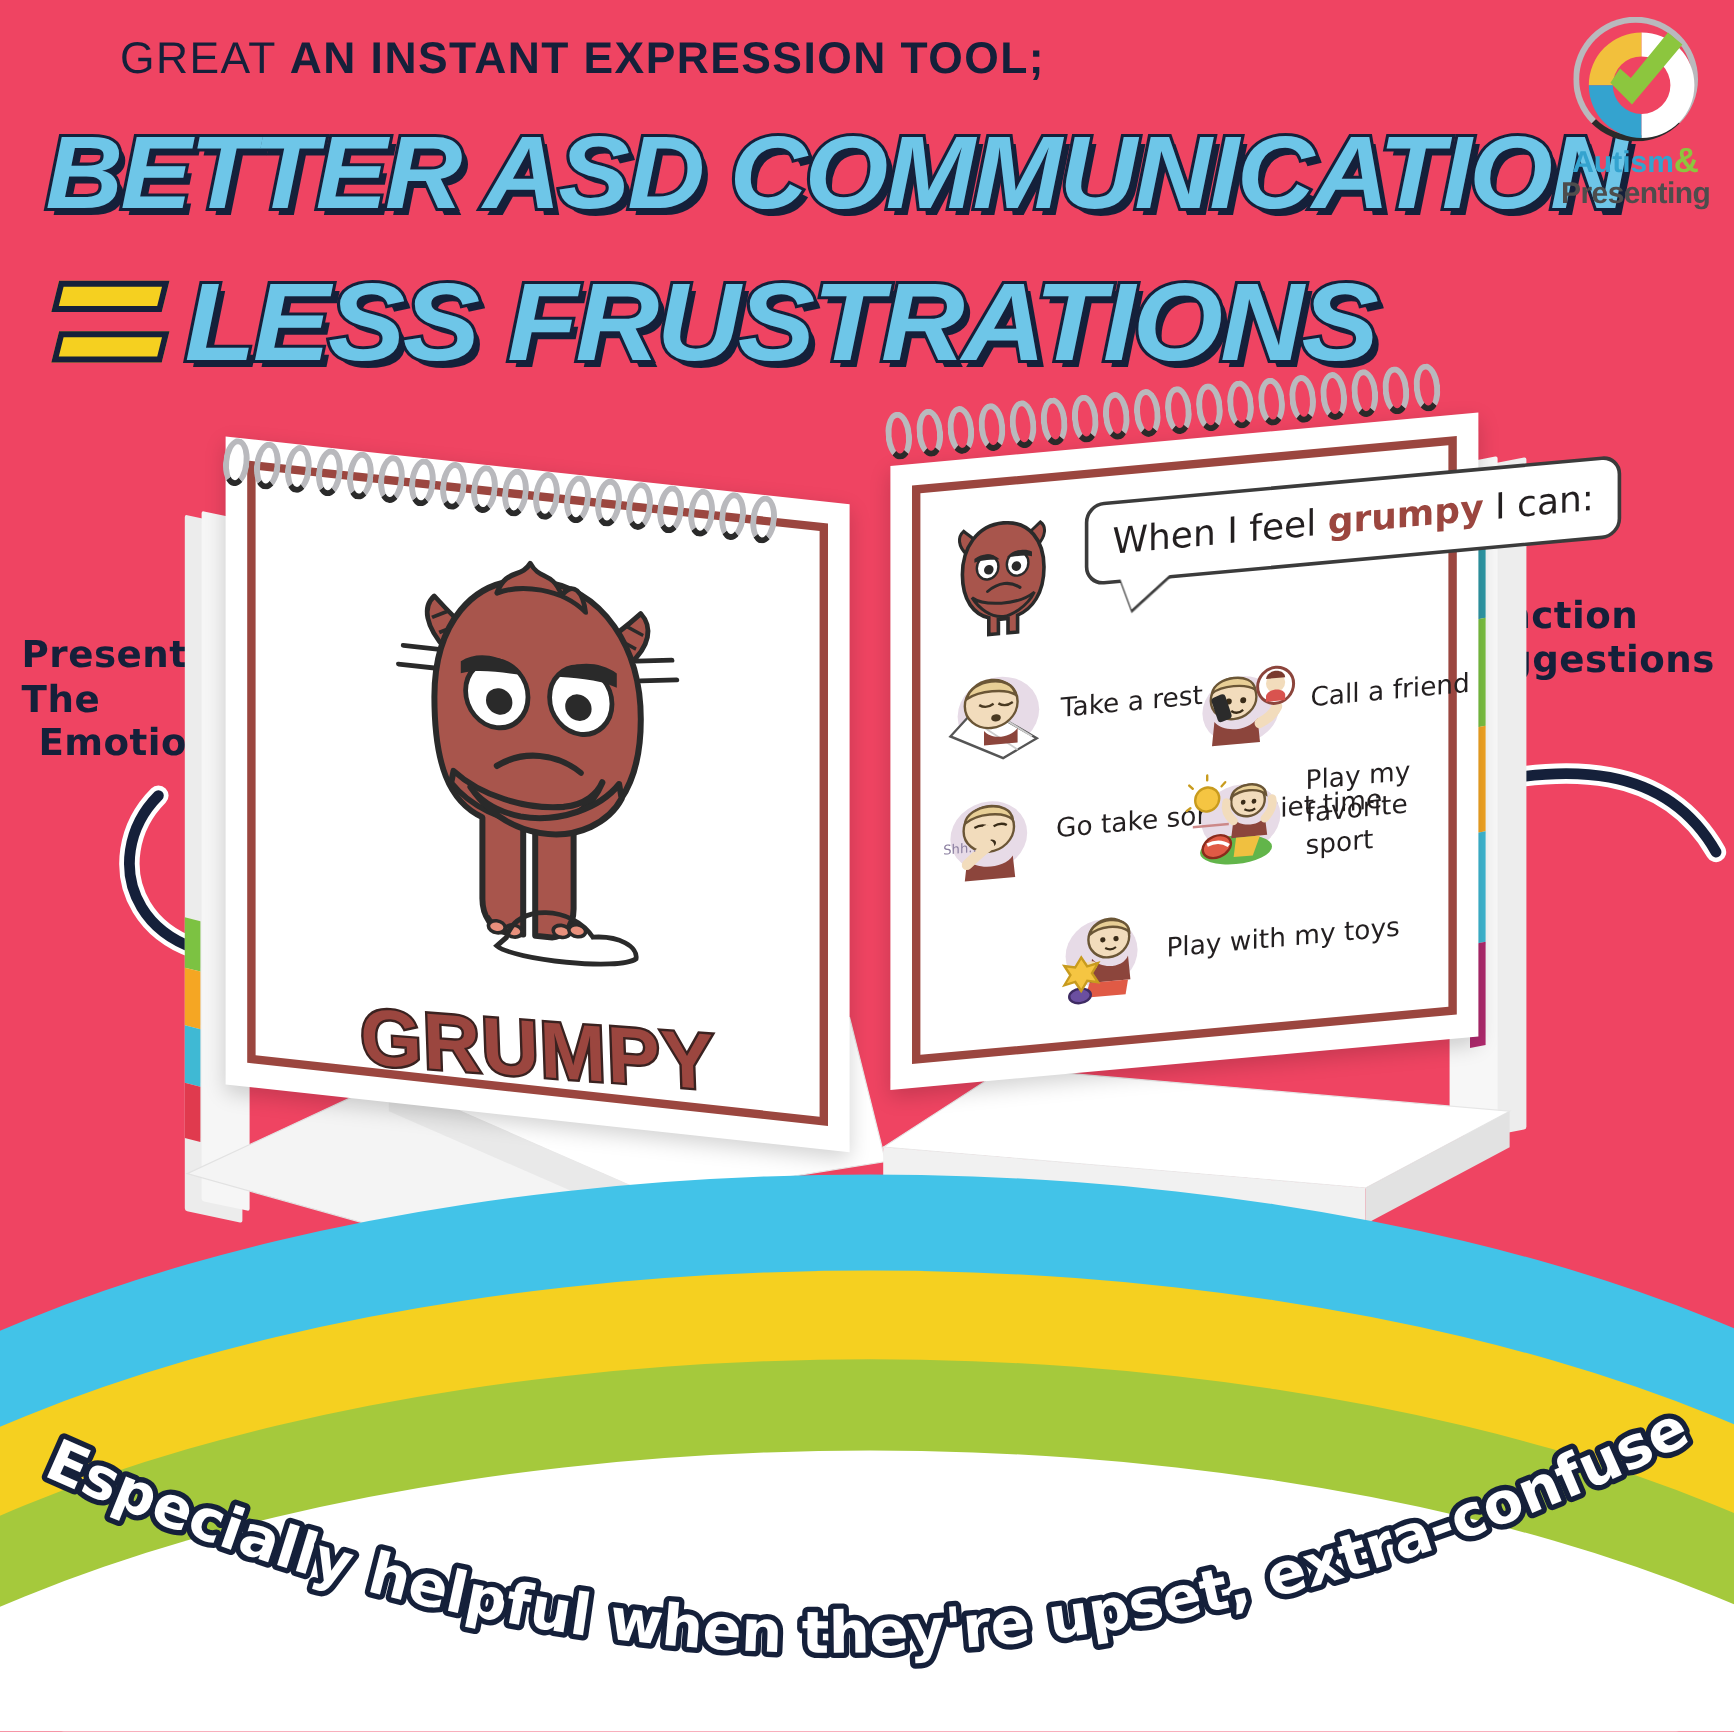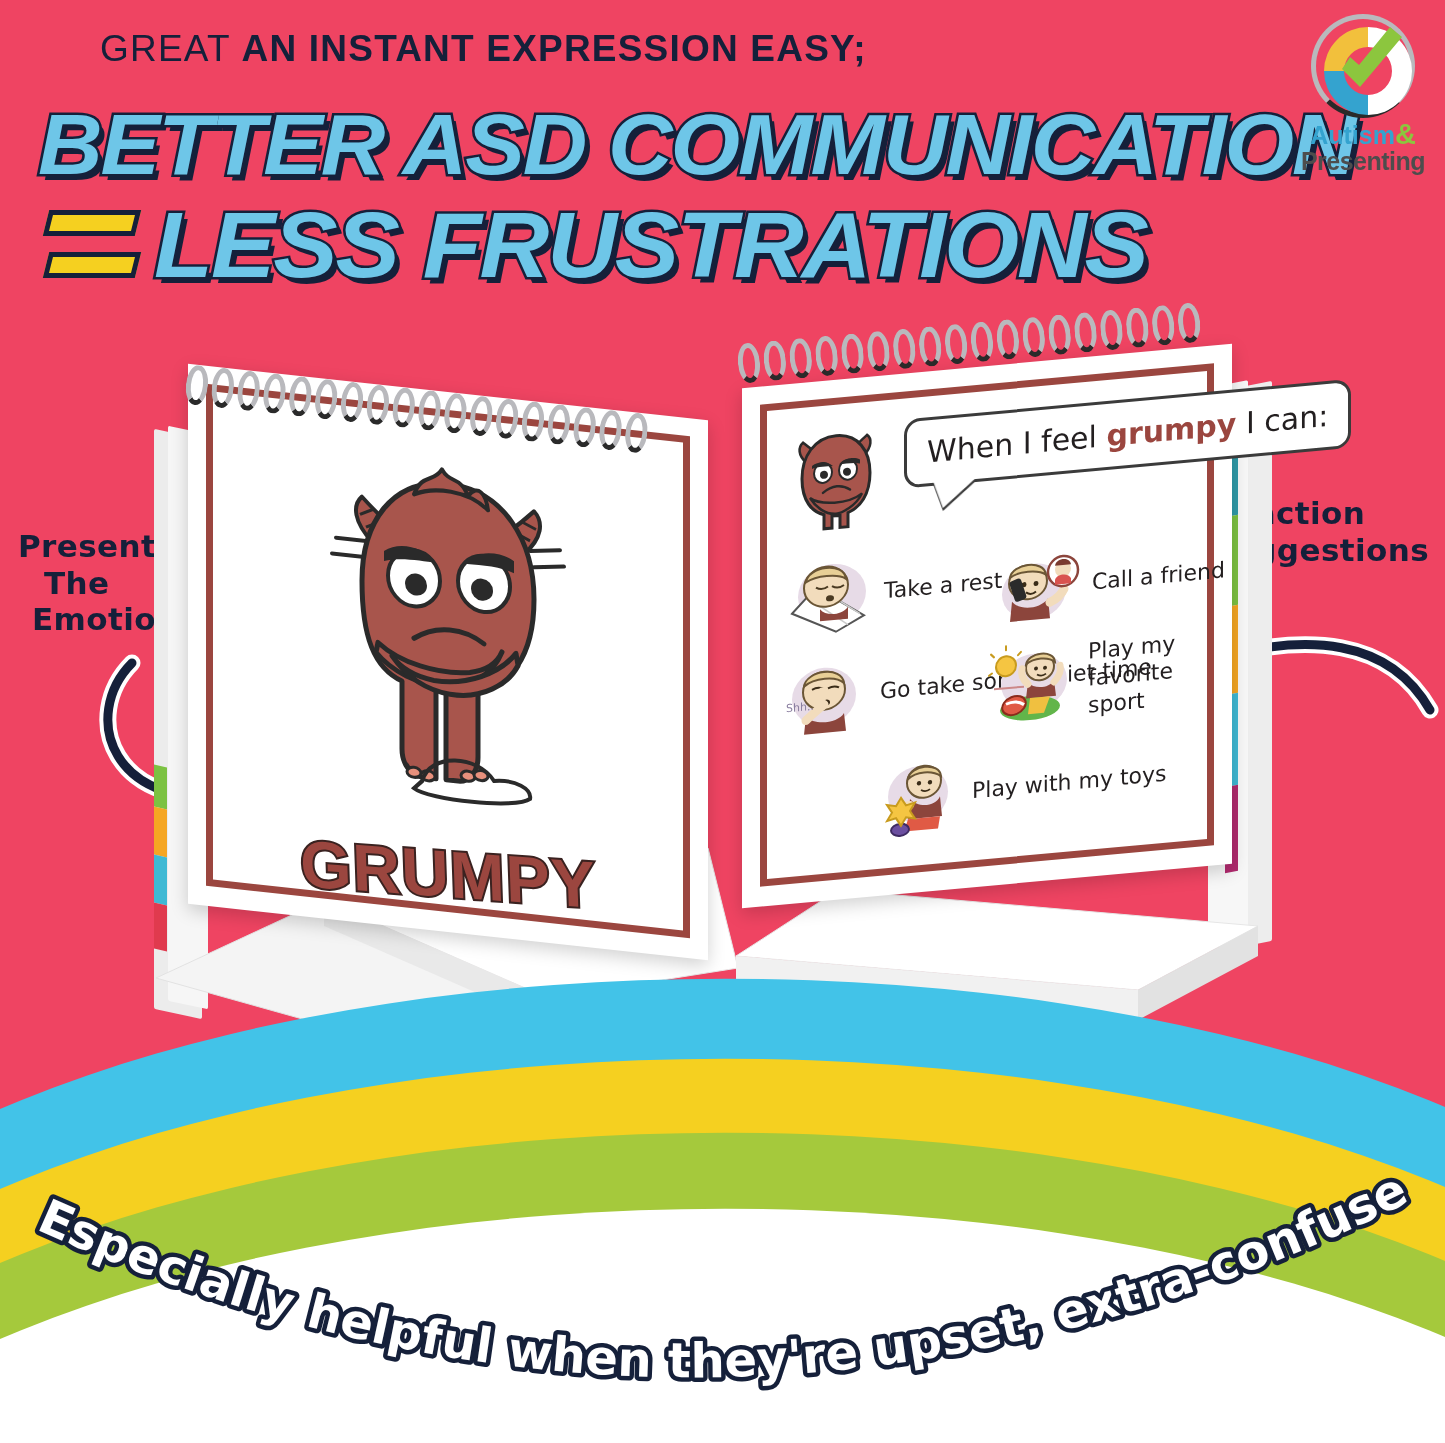--- a/index.html
+++ b/index.html
@@ -28,21 +28,21 @@
     letter-spacing:-2px;
     color:#6ec6e8;
     -webkit-text-stroke:5px #15203a;
     paint-order:stroke fill;
     white-space:nowrap;
     text-shadow:5px 6px 0 #15203a;
     transform:scaleX(1.04);
     transform-origin:left center;
   }
   .headline2row {
-    position:absolute; left:46px; top:193px;
+    position:absolute; left:46px; top:217px;
     display:flex; align-items:center; gap:14px;
   }
   .eqmark { position:relative; width:94px; height:84px; flex:none; }
   .eqmark i {
     position:absolute; left:0; display:block;
     width:92px; height:26px; background:#f5d020;
     border:5px solid #15203a;
     transform:skewX(-14deg);
   }
   .eqmark i:nth-child(1){ top:6px; }
@@ -175,21 +175,21 @@
   #banner-text { position:absolute; left:0; top:1075px; width:1445px; height:370px; }
 
   svg { display:block; overflow:visible; }
 </style>
 </head>
 <body>
 
 <div id="stage">
 
   <div class="kicker">
-    <span>GREAT </span><b>AN INSTANT EXPRESSION EASY;</b>
+    <span>GREAT </span><b>AN INSTANT EXPRESSION TOOL;</b>
   </div>
 
   <div class="headline1">BETTER ASD COMMUNICATION</div>
 
   <div class="headline2row">
     <div class="eqmark">
         <i></i>
         <i></i>
       </div>
     <div class="headline2">LESS FRUSTRATIONS</div>
@@ -205,21 +205,21 @@
       </svg>
     </div>
     <div class="logo-text">
       <div class="l1"><span class="a">Autism</span><span class="amp">&amp;</span></div>
       <div class="l2">Presenting</div>
     </div>
   </div>
 
   <div class="anno" id="anno-left">
     <div>Presenting</div>
-    <div style="margin-left:26px">The</div>
+    <div style="">The</div>
     <div style="margin-left:14px">Emotion</div>
   </div>
 
   <svg style="position:absolute;left:62px;top:645px;width:330px;height:190px">
     <path d="M70 18 C18 70 48 170 180 150 C240 140 268 100 292 62" fill="none" stroke="#ffffff" stroke-width="17" stroke-linecap="round"></path>
     <path d="M70 18 C18 70 48 170 180 150 C240 140 268 100 292 62" fill="none" stroke="#15203a" stroke-width="9" stroke-linecap="round"></path>
     <path d="M238 52 L296 52 L296 112" fill="none" stroke="#ffffff" stroke-width="17" stroke-linecap="round" stroke-linejoin="round" transform="rotate(-40 296 60)"></path>
     <path d="M238 52 L296 52 L296 112" fill="none" stroke="#15203a" stroke-width="9" stroke-linecap="round" stroke-linejoin="round" transform="rotate(-40 296 60)"></path>
   </svg>
 

